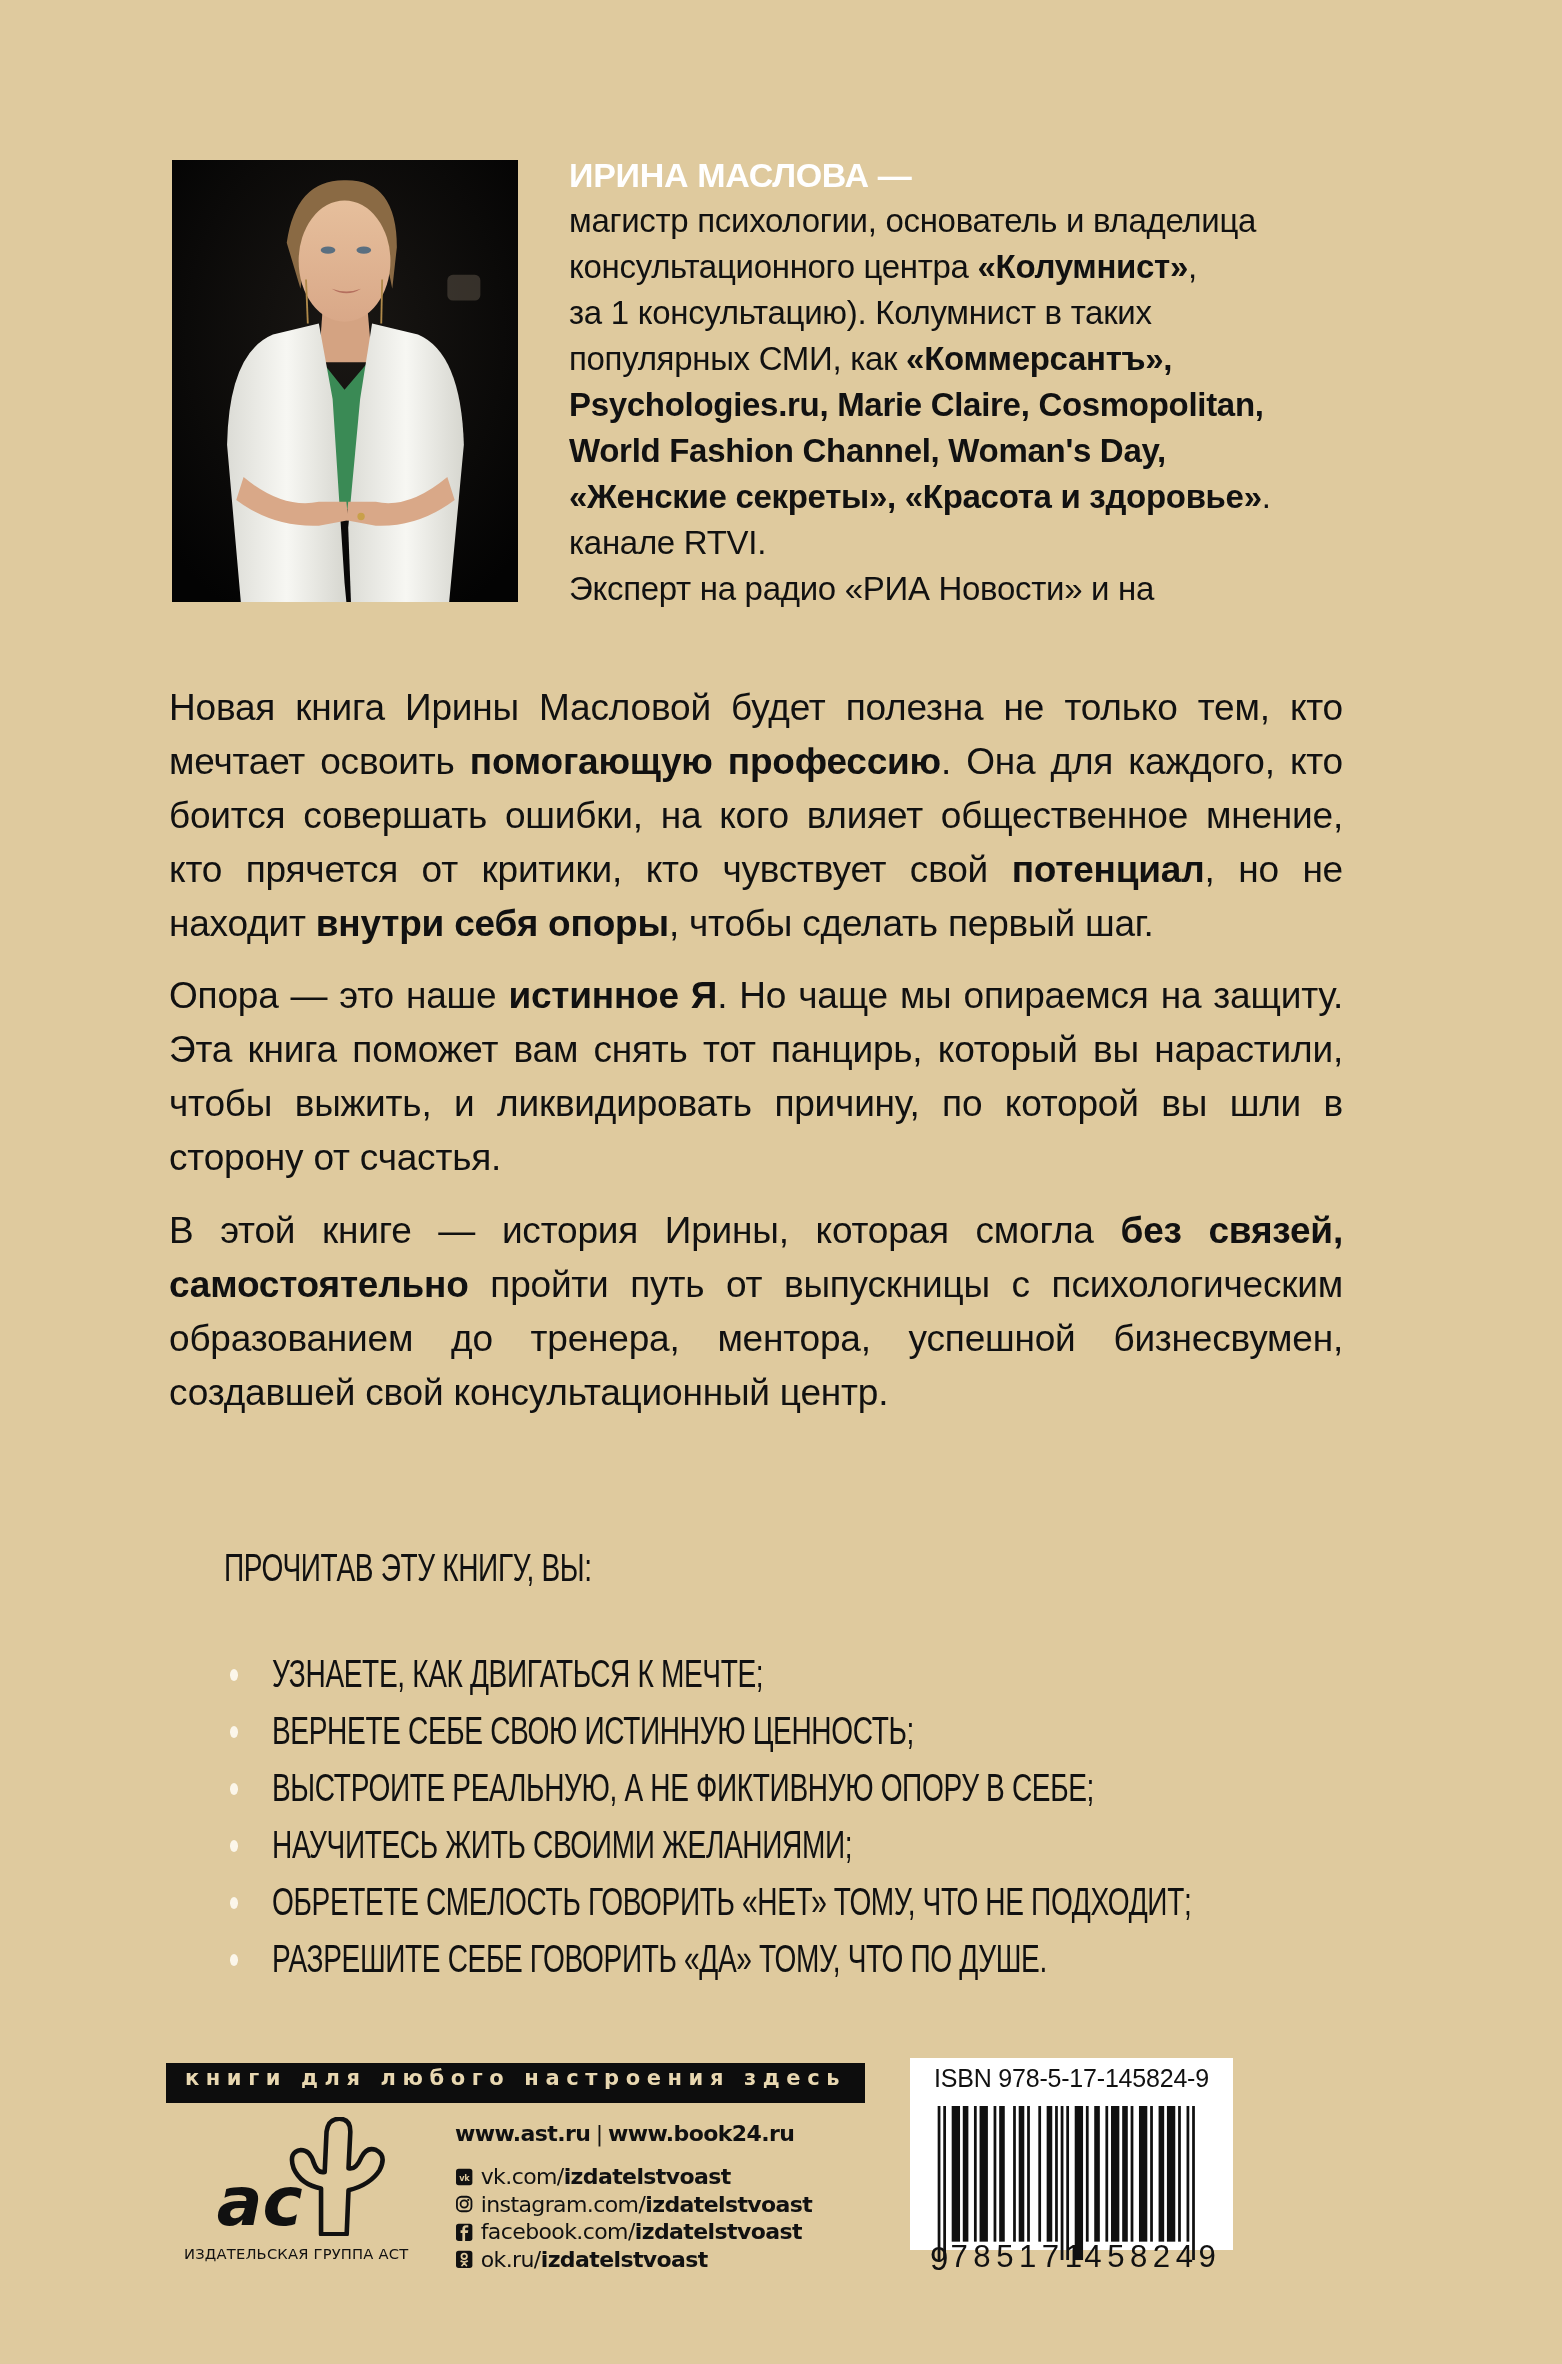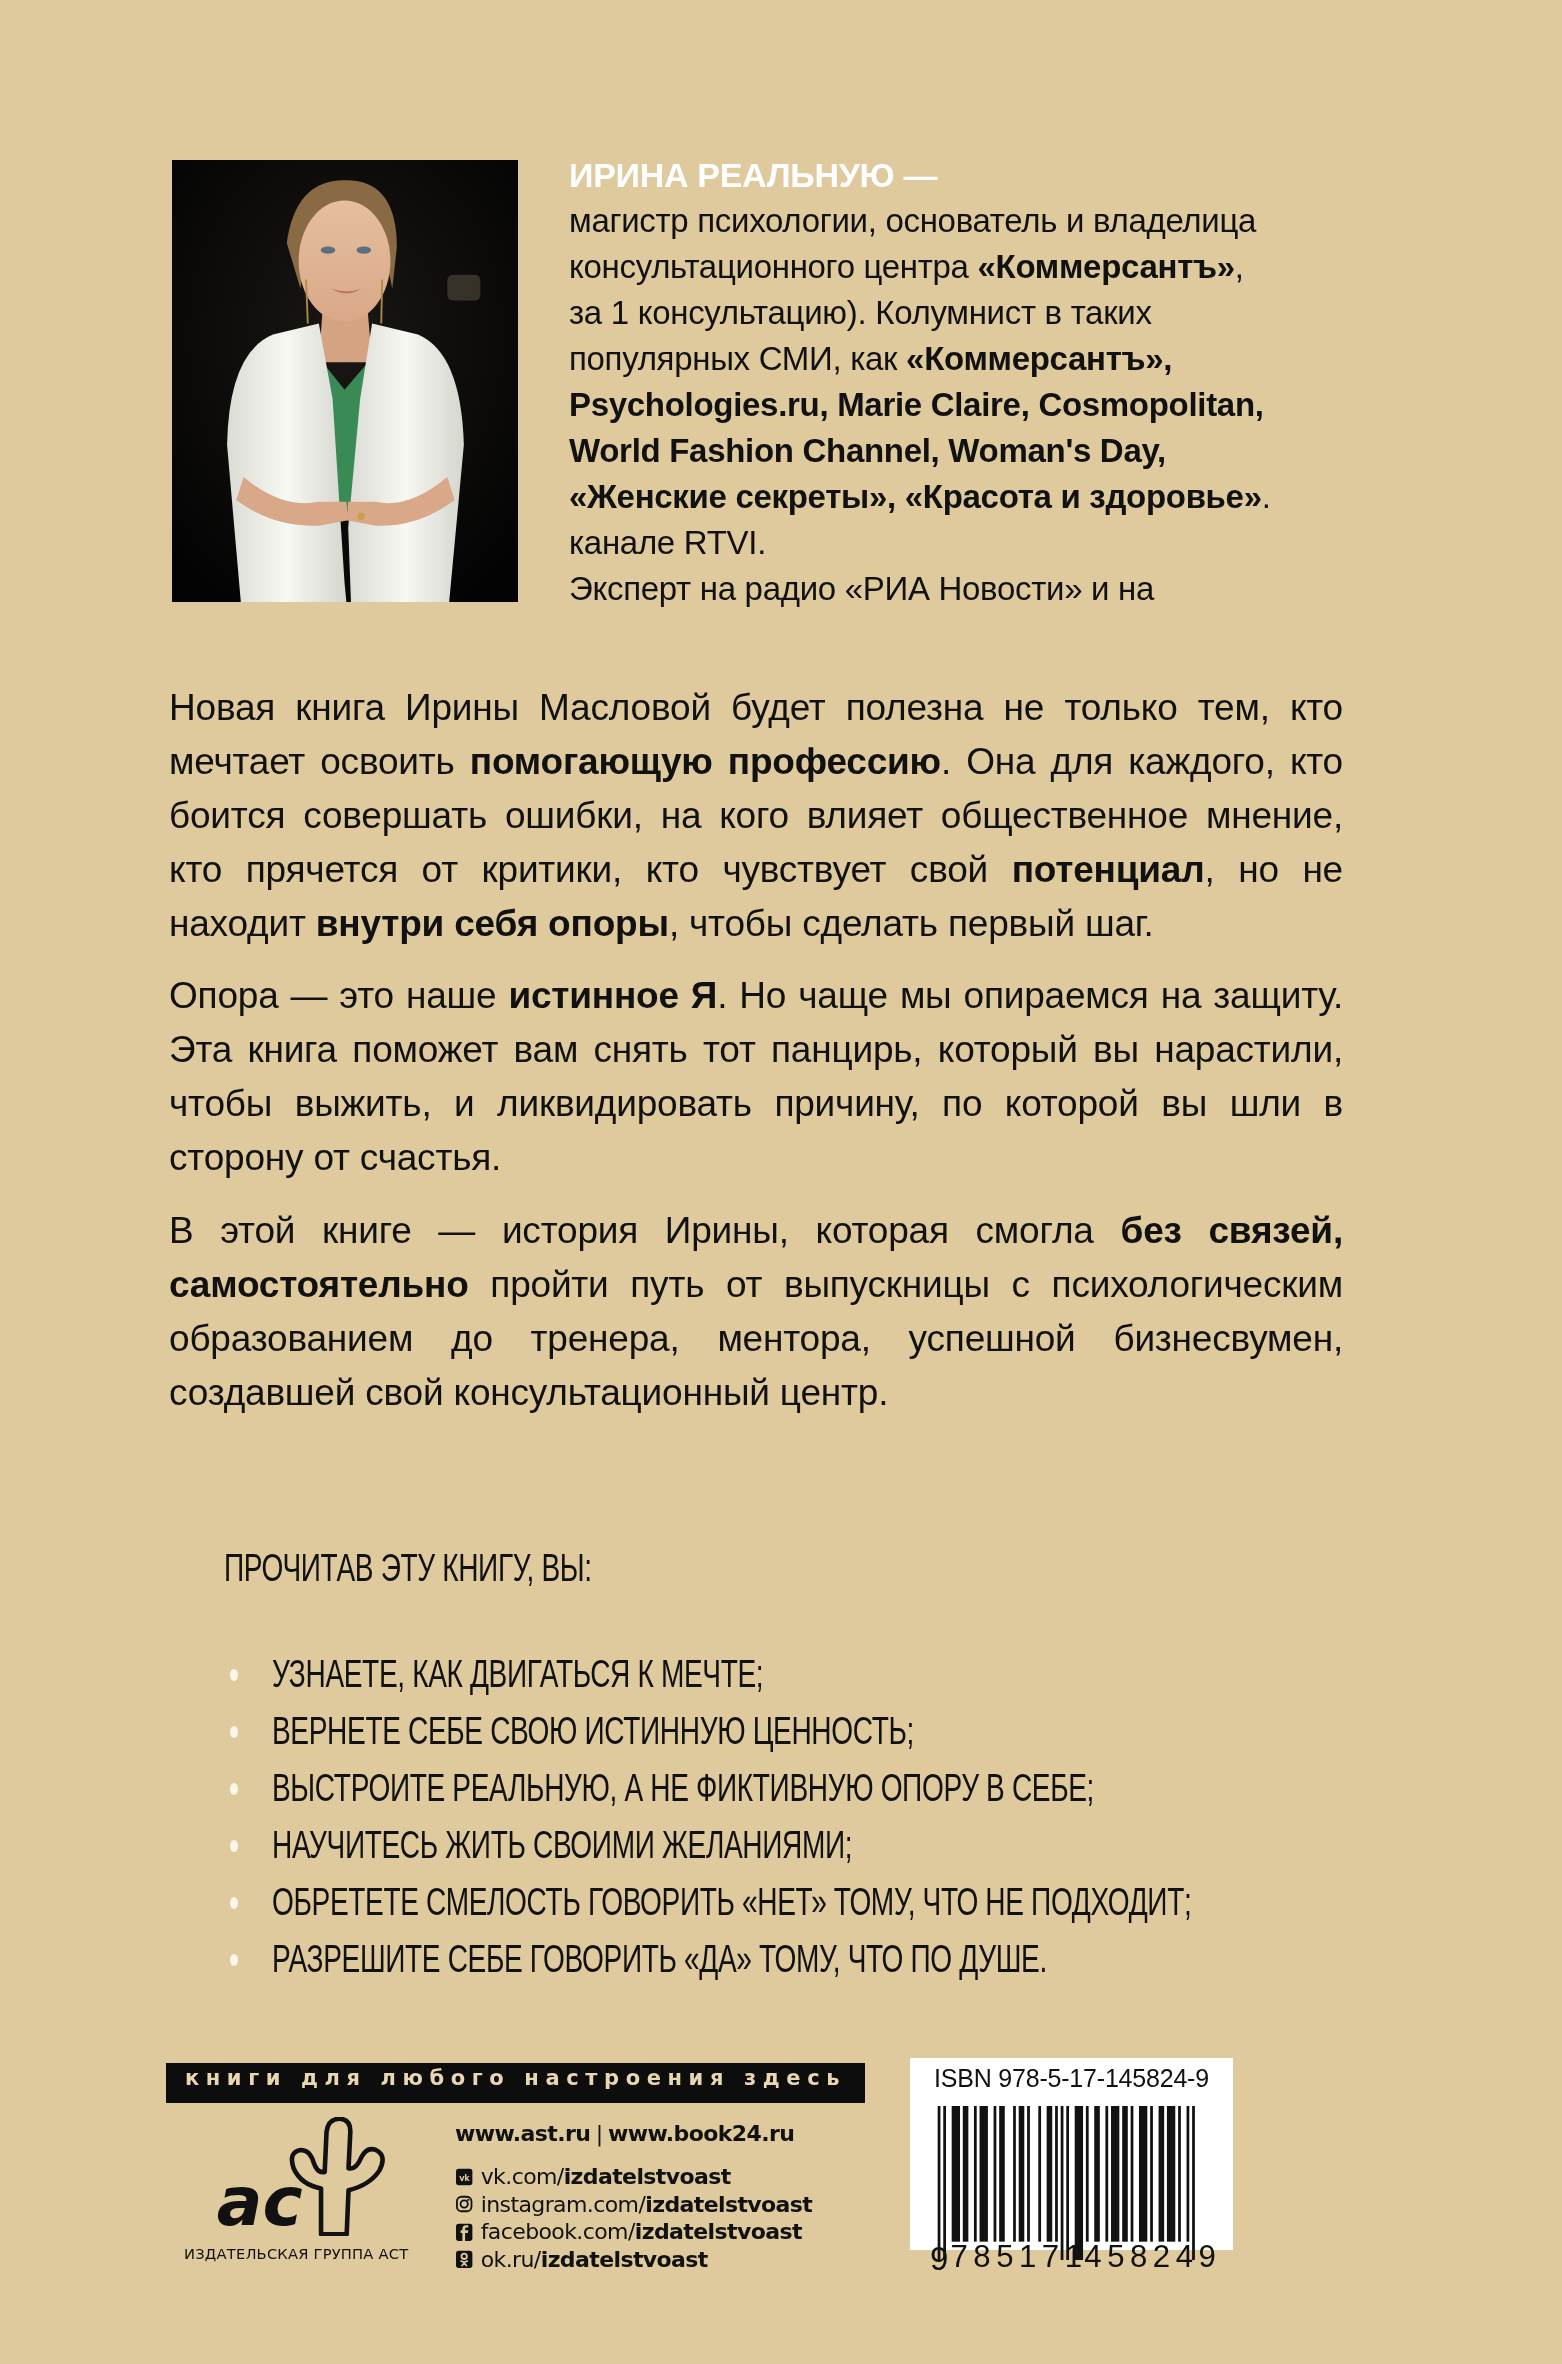--- a/index.html
+++ b/index.html
@@ -170,24 +170,24 @@
     <path d="M75 481 L60 310 Q62 210 110 190 L160 178 L175 260 L188 460 L190 481 Z" fill="url(#jacket)"></path>
     <path d="M302 481 L318 310 Q315 210 268 190 L218 178 L205 260 L192 400 L195 481 Z" fill="url(#jacket)"></path>
 
     <path d="M78 345 Q120 380 160 372 L190 372 L192 392 L160 398 Q110 400 70 370 Z" fill="#d9a888"></path>
     <path d="M300 345 Q258 380 222 372 L192 372 L190 392 L222 398 Q268 400 308 370 Z" fill="#d9a888"></path>
     <circle cx="206" cy="388" r="4" fill="#c9a04a"></circle>
   </svg>
 </div>
 
 <div class="abs bio">
-  <span class="name">ИРИНА РЕАЛЬНУЮ —</span>
+  <span class="name">ИРИНА МАСЛОВА —</span>
   <div id="bio-lines">
       <p style="white-space: nowrap;"><span>магистр психологии, основатель и владелица</span></p>
-      <p style="white-space: nowrap;"><span>консультационного центра </span><span class="b">«Коммерсантъ»</span><span>,</span></p>
+      <p style="white-space: nowrap;"><span>консультационного центра </span><span class="b">«Колумнист»</span><span>,</span></p>
       <p style="white-space: nowrap;"><span>за 1 консультацию). Колумнист в таких</span></p>
       <p style="white-space: nowrap;"><span>популярных СМИ, как </span><span class="b">«Коммерсантъ»,</span></p>
       <p style="white-space: nowrap;"><span class="b">Psychologies.ru, Marie Claire, Cosmopolitan,</span></p>
       <p style="white-space: nowrap;"><span class="b">World Fashion Channel, Woman's Day,</span></p>
       <p style="white-space: nowrap;"><span class="b">«Женские секреты», «Красота и здоровье»</span><span>.</span></p>
       <p style="white-space: nowrap;"><span>канале RTVI.</span></p>
       <p style="white-space: nowrap;"><span>Эксперт на радио «РИА Новости» и на</span></p>
     </div>
 </div>
 

